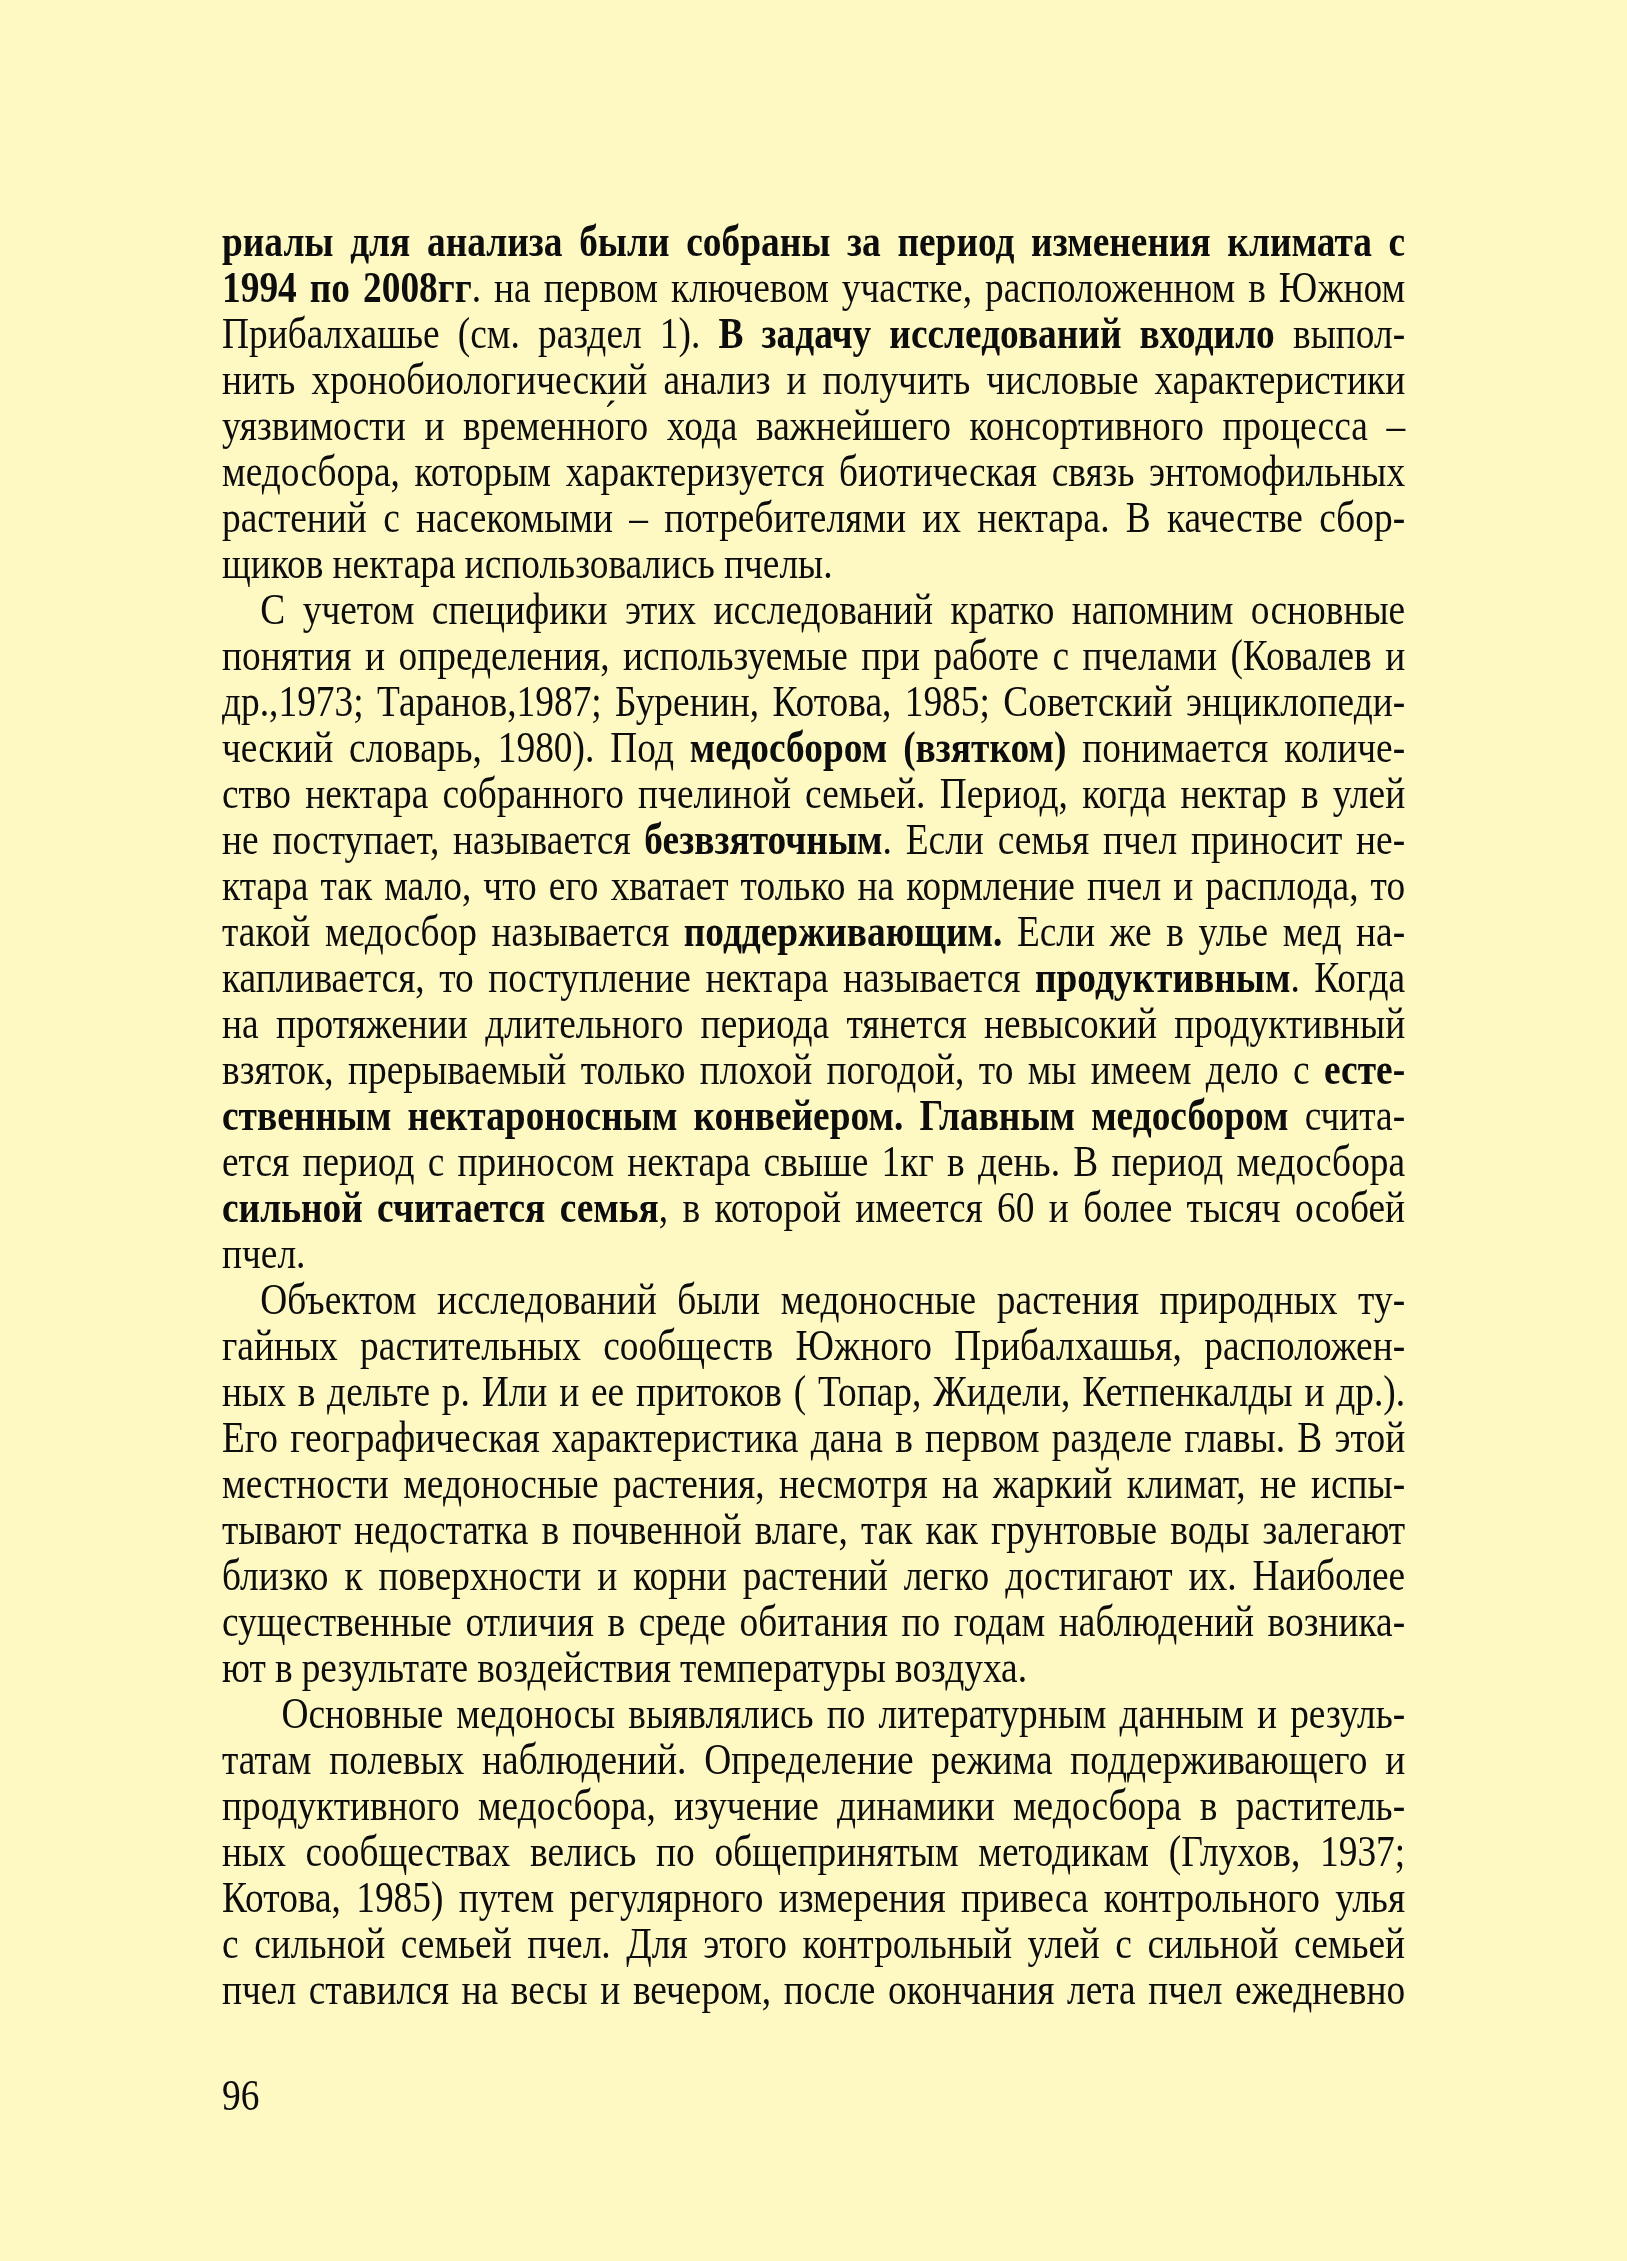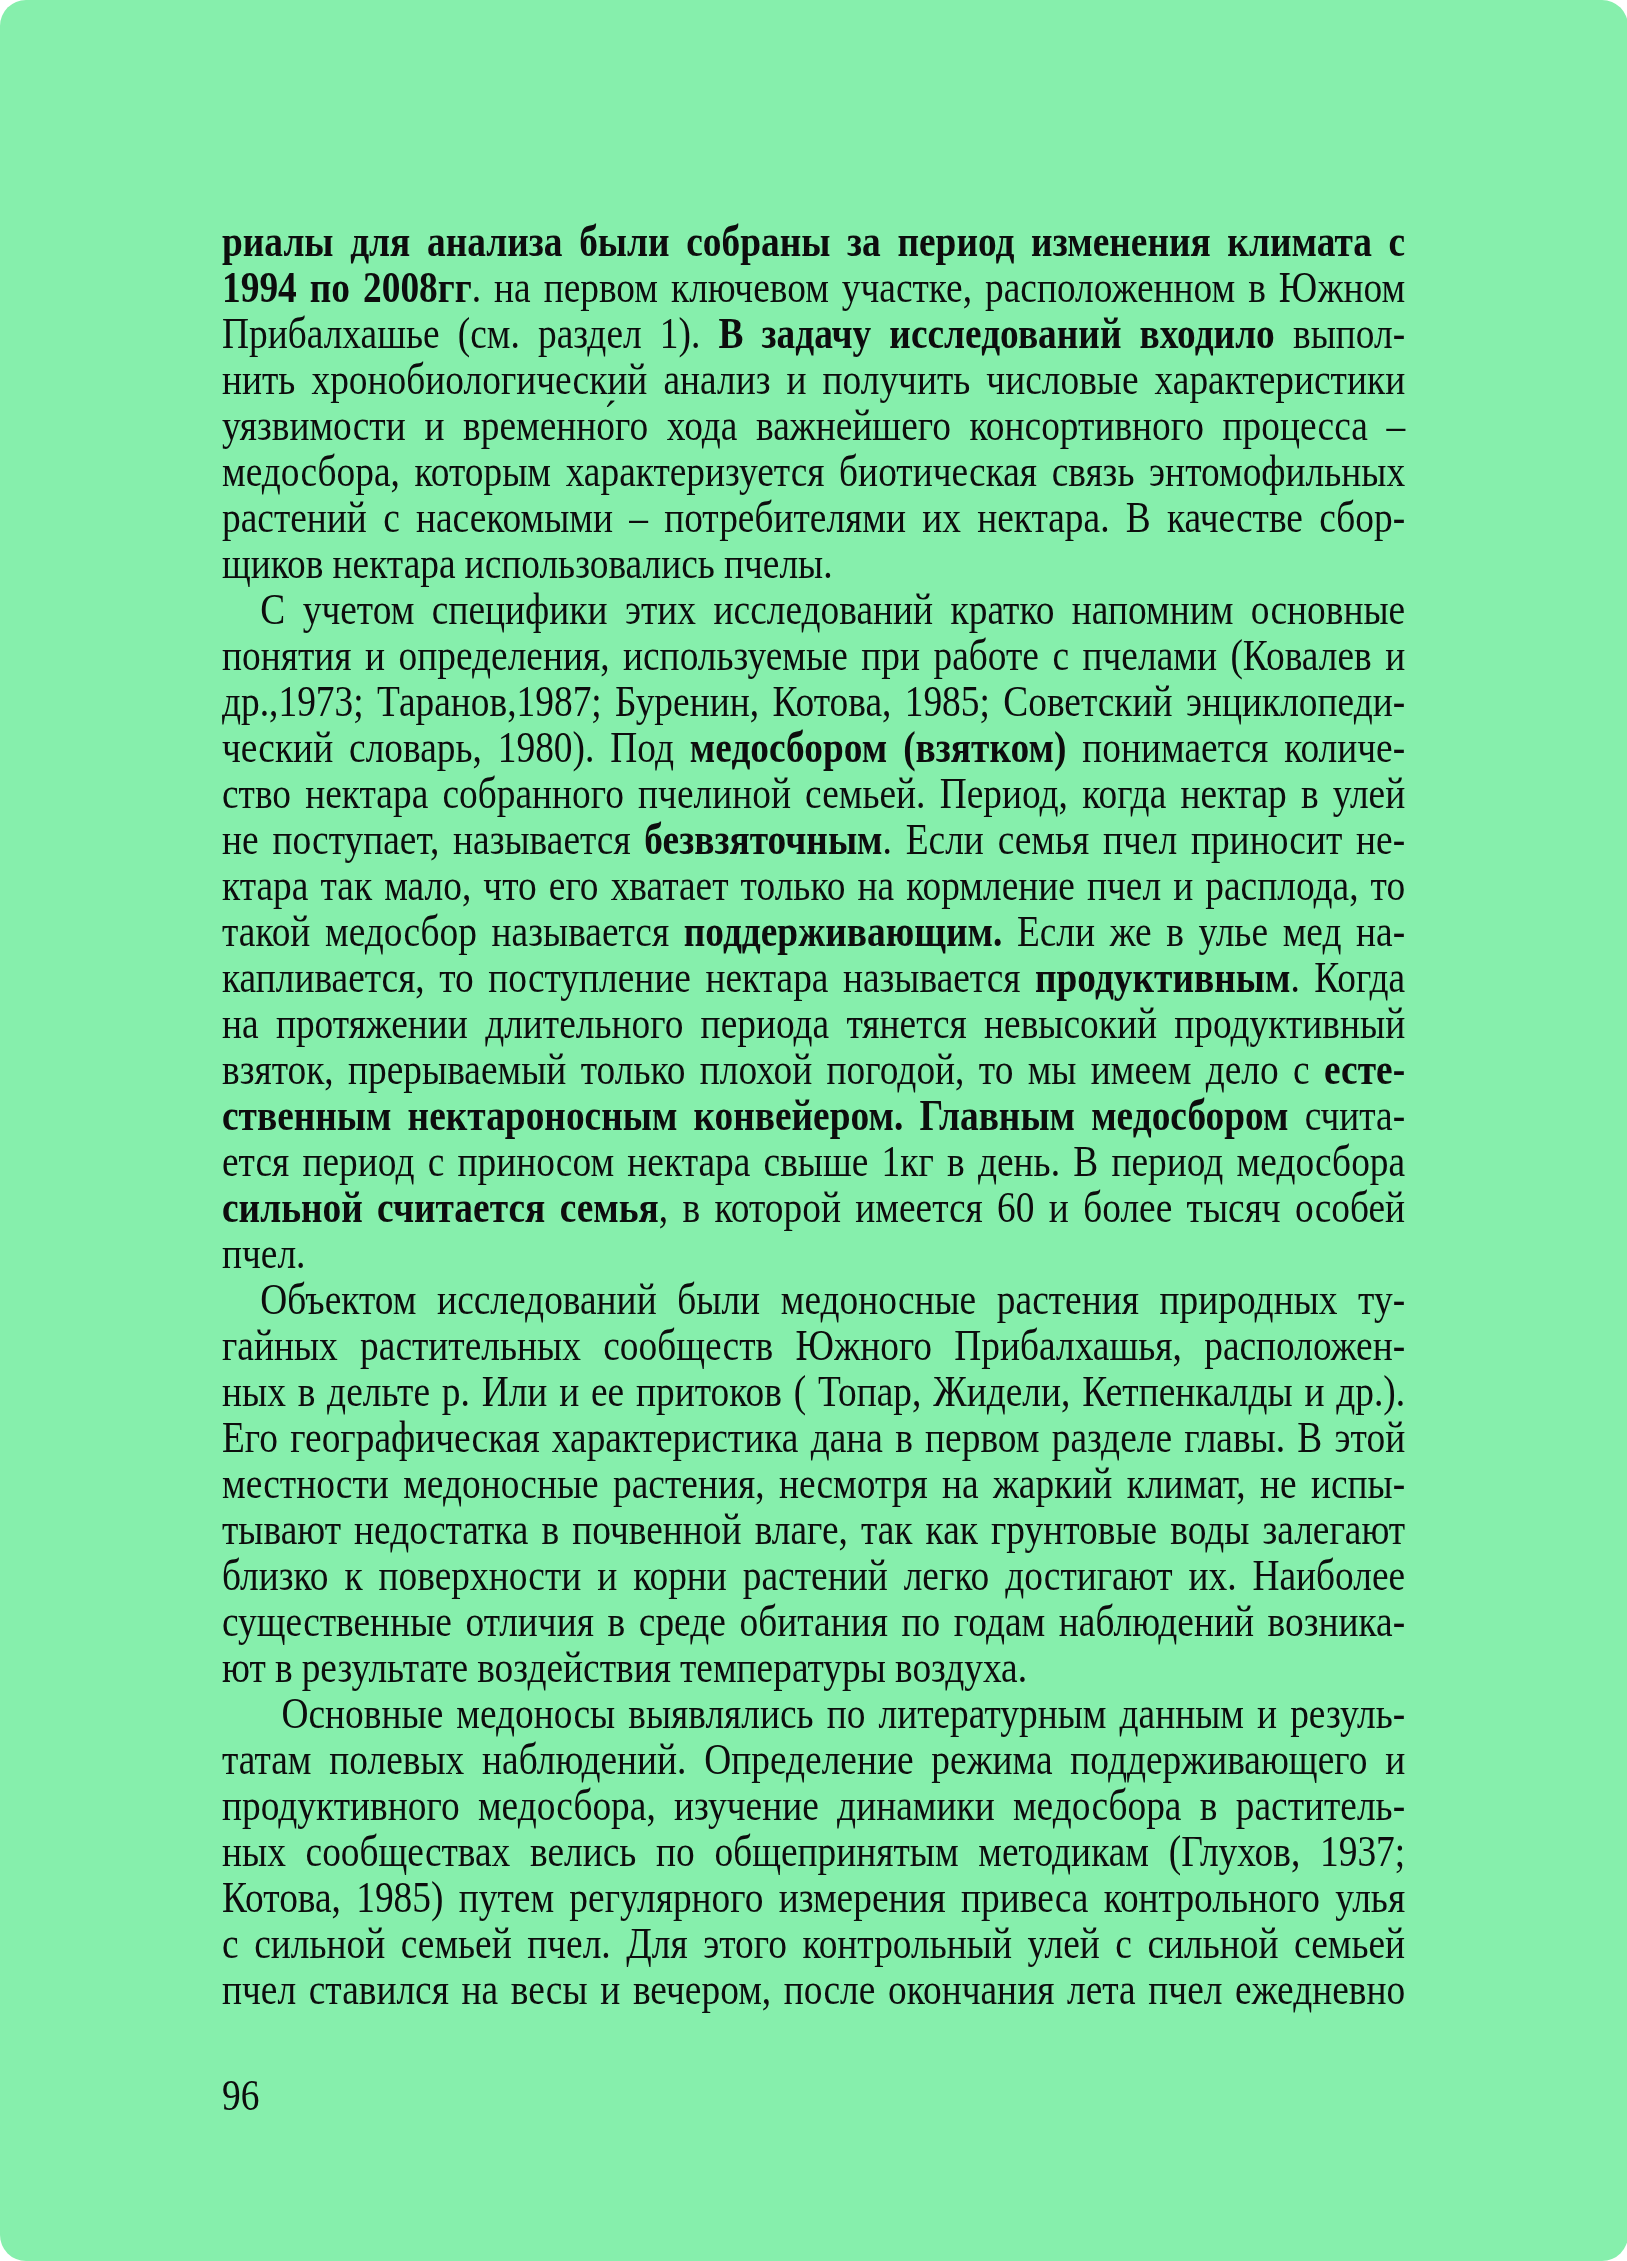--- a/index.html
+++ b/index.html
@@ -1,24 +1,23 @@
 <!DOCTYPE html>
 <html style="font-size:12.3px"><head>
 <meta charset="utf-8">
 <style>
   html, body { margin: 0; padding: 0; }
   .page {
     position: relative;
     width: 1628px;
     height: 2261px;
-    background: #86efac;
+    background: #fef9c3;
     overflow: hidden;
     font-family: "Liberation Serif", "DejaVu Serif", serif;
     color: #0d0d0d;
-    border-radius: 26px;
   }
   .page-text {
     position: absolute;
     left: 222px;
     top: 219px;
     width: 1392px;               
     transform: scaleX(0.85);
     transform-origin: 0 0;
     font-size: 44px;
     line-height: 46px;

